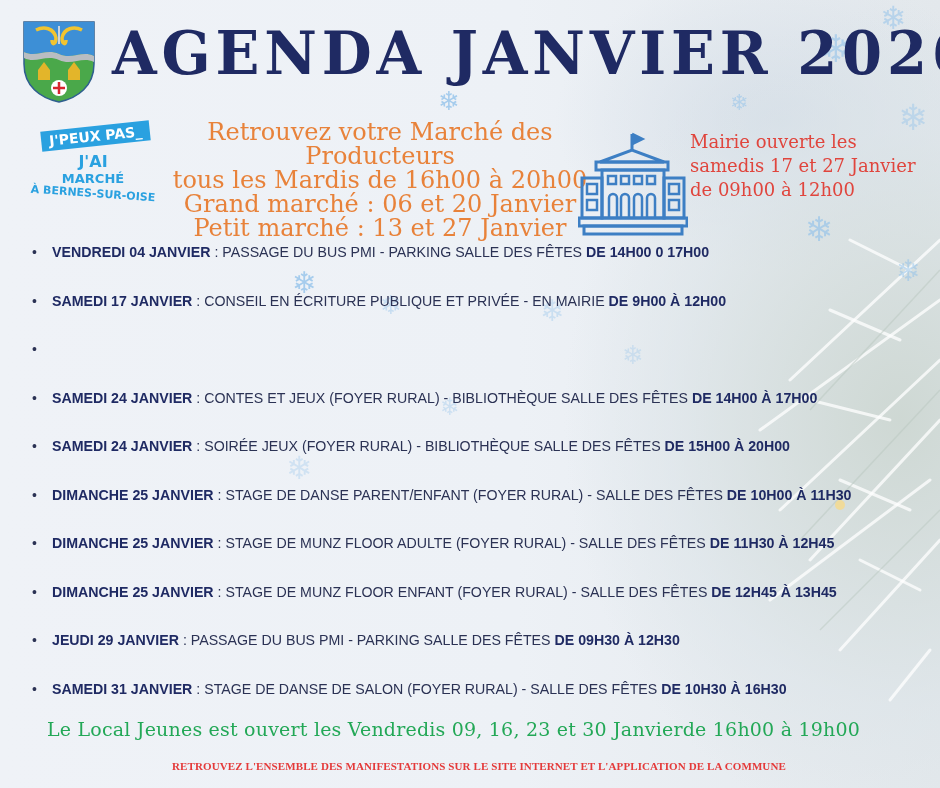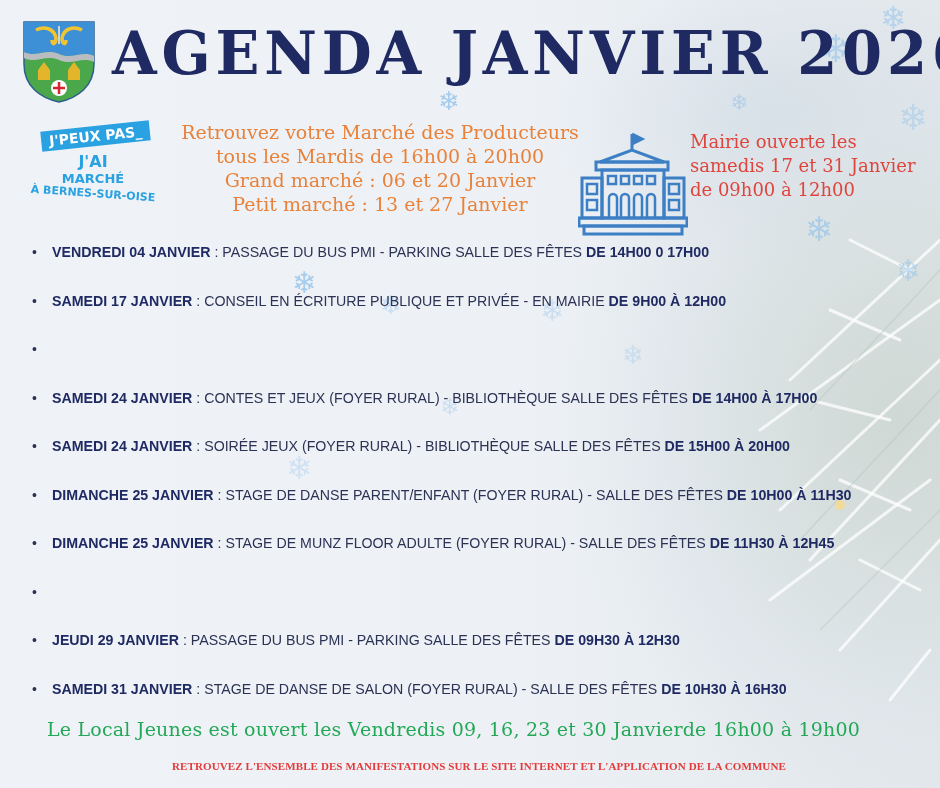--- a/index.html
+++ b/index.html
@@ -28,21 +28,21 @@
     }
 
     .badge { position: absolute; left: 18px; top: 120px; width: 150px; height: 110px; text-align: center; color: #2aa1e0; font-family: "DejaVu Sans", sans-serif; font-weight: bold; }
     .badge .pill { display: inline-block; background: #2aa1e0; color: #fff; font-size: 14px; padding: 2px 8px; transform: rotate(-6deg); margin-top: 6px; margin-left: 6px; }
     .badge .l1 { font-size: 16px; margin-top: 6px; }
     .badge .l2 { font-size: 13px; }
     .badge .l3 { font-size: 11px; transform: rotate(4deg); margin-top: 1px; }
 
     .market {
       position: absolute; left: 160px; top: 120px; width: 440px; text-align: center;
-      font-family: "DejaVu Serif", serif; color: #e8823a; font-size: 19px; line-height: 24px;
+      font-family: "DejaVu Serif", serif; color: #e8823a; font-size: 24px; line-height: 24px;
     }
     .cityhall { position: absolute; left: 578px; top: 132px; width: 110px; height: 104px; }
     .mairie {
       position: absolute; left: 690px; top: 130px; width: 250px; 
       font-family: "DejaVu Serif", serif; color: #e0453d; font-size: 18px; line-height: 24px;
     }
 
     .events { position: absolute; left: 32px; top: 244px; width: 900px; list-style: none; }
     .events li { height: 48.5px; display: flex; align-items: flex-start; font-size: 14.2px; color: #2b3254; white-space: nowrap; }
     .events .dot { width: 20px; font-size: 14px; color: #2b3254; }
@@ -149,21 +149,21 @@
       <path d="M69 86 V66 a4 4 0 0 1 8 0 V86"></path>
     <rect x="9" y="52" width="10" height="10"></rect>
       <rect x="9" y="68" width="10" height="10"></rect>
     <rect x="91" y="52" width="10" height="10"></rect>
       <rect x="91" y="68" width="10" height="10"></rect>
   </g>
 </svg>
 
 <div class="mairie">
   <div>Mairie ouverte les</div>
-  <div>samedis 17 et 31 Janvier</div>
+  <div>samedis 17 et 27 Janvier</div>
   <div>de 09h00 à 12h00</div>
 </div>
 
 <ul class="events">
   <li>
       <span class="dot">•</span>
       <span><b>VENDREDI 04 JANVIER</b><span> : PASSAGE DU BUS PMI - PARKING SALLE DES FÊTES </span><b>DE 14H00 0 17H00</b></span>
     </li>
   <li>
       <span class="dot">•</span>
@@ -183,20 +183,21 @@
   <li>
       <span class="dot">•</span>
       <span><b>DIMANCHE 25 JANVIER</b><span> : STAGE DE DANSE PARENT/ENFANT (FOYER RURAL) - SALLE DES FÊTES </span><b>DE 10H00 À 11H30</b></span>
     </li>
   <li>
       <span class="dot">•</span>
       <span><b>DIMANCHE 25 JANVIER</b><span> : STAGE DE MUNZ FLOOR ADULTE (FOYER RURAL) - SALLE DES FÊTES </span><b>DE 11H30 À 12H45</b></span>
     </li>
   <li>
       <span class="dot">•</span>
+      <span><b>DIMANCHE 25 JANVIER</b><span> : STAGE DE MUNZ FLOOR ENFANT (FOYER RURAL) - SALLE DES FÊTES </span><b>DE 12H45 À 13H45</b></span>
     </li>
   <li>
       <span class="dot">•</span>
       <span><b>JEUDI 29 JANVIER</b><span> : PASSAGE DU BUS PMI - PARKING SALLE DES FÊTES </span><b>DE 09H30 À 12H30</b></span>
     </li>
   <li>
       <span class="dot">•</span>
       <span><b>SAMEDI 31 JANVIER</b><span> : STAGE DE DANSE DE SALON (FOYER RURAL) - SALLE DES FÊTES </span><b>DE 10H30 À 16H30</b></span>
     </li>
 </ul>

